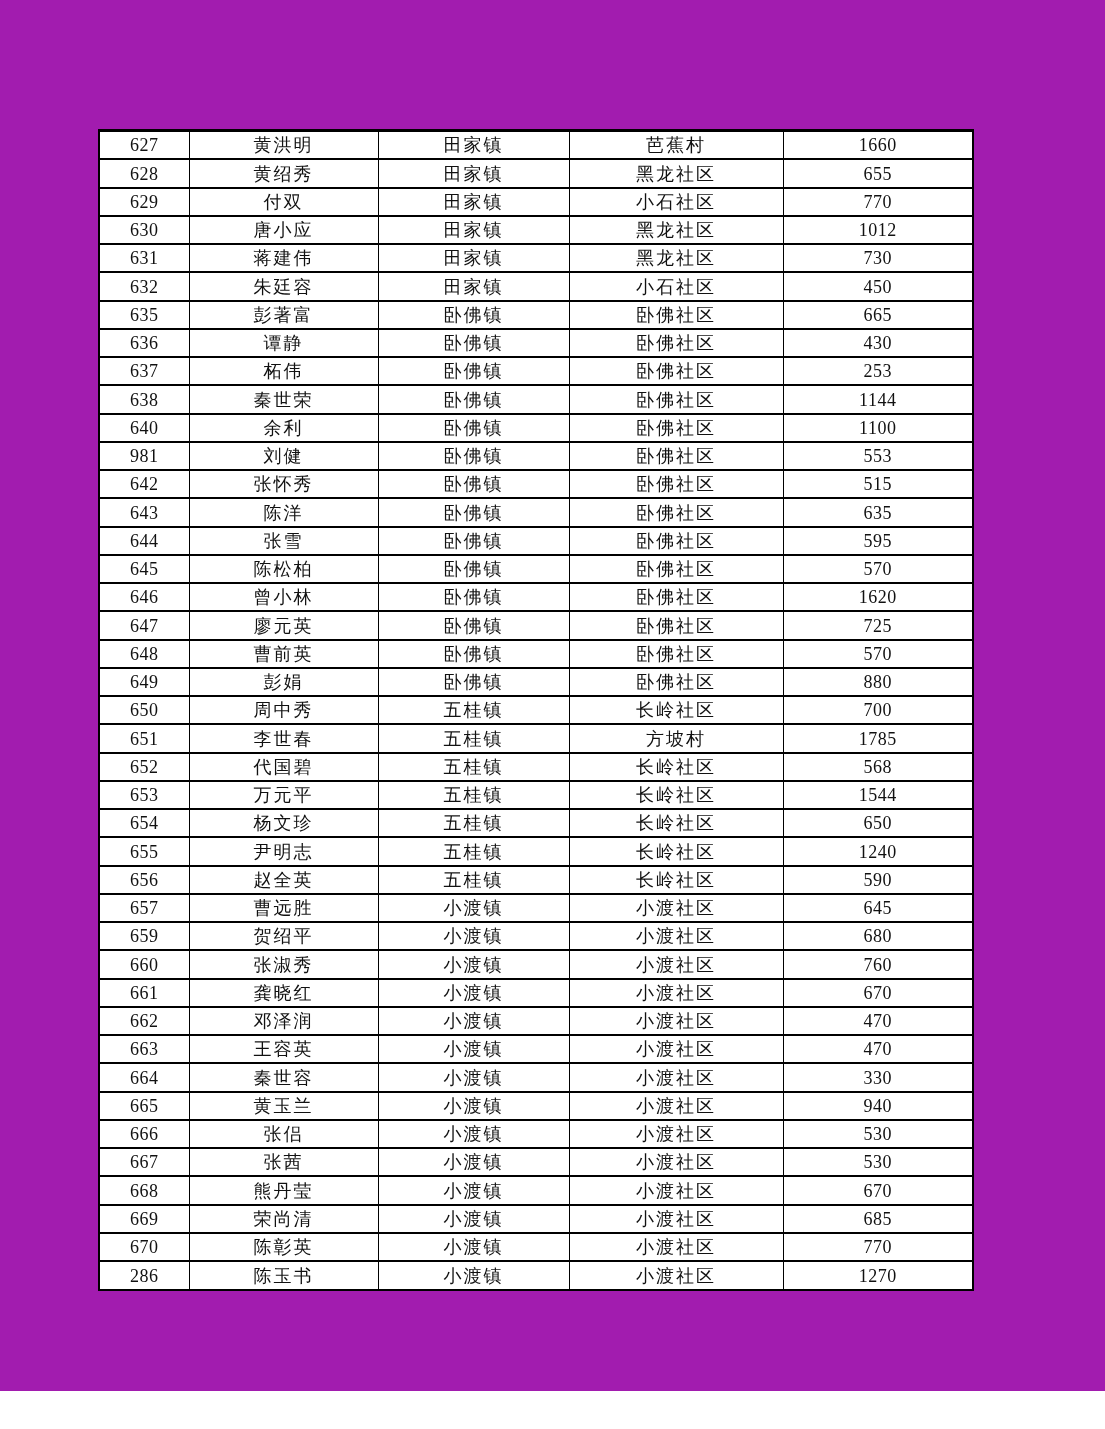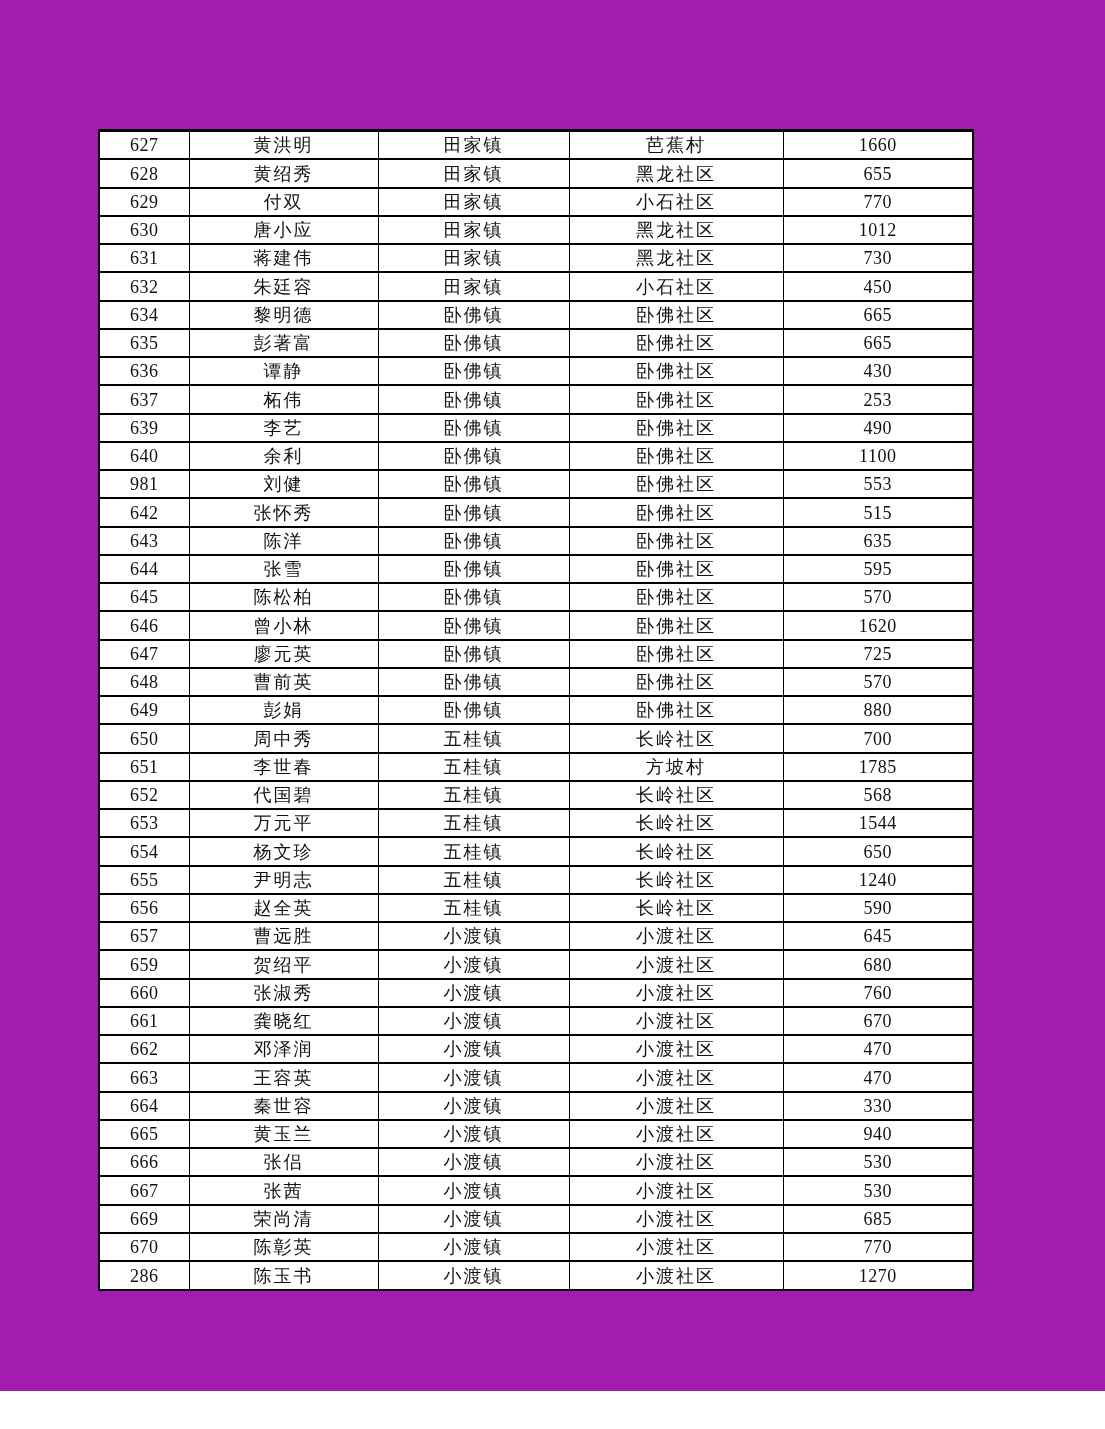--- a/index.html
+++ b/index.html
@@ -105,27 +105,20 @@
           <td class="c-amount">730</td>
         </tr>
         <tr>
           <td class="c-id">632</td>
           <td class="c-name">朱廷容</td>
           <td class="c-town">田家镇</td>
           <td class="c-village">小石社区</td>
           <td class="c-amount">450</td>
         </tr>
         <tr>
-          <td class="c-id">634</td>
-          <td class="c-name">黎明德</td>
-          <td class="c-town">卧佛镇</td>
-          <td class="c-village">卧佛社区</td>
-          <td class="c-amount">665</td>
-        </tr>
-        <tr>
           <td class="c-id">635</td>
           <td class="c-name">彭著富</td>
           <td class="c-town">卧佛镇</td>
           <td class="c-village">卧佛社区</td>
           <td class="c-amount">665</td>
         </tr>
         <tr>
           <td class="c-id">636</td>
           <td class="c-name">谭静</td>
           <td class="c-town">卧佛镇</td>
@@ -133,25 +126,25 @@
           <td class="c-amount">430</td>
         </tr>
         <tr>
           <td class="c-id">637</td>
           <td class="c-name">柘伟</td>
           <td class="c-town">卧佛镇</td>
           <td class="c-village">卧佛社区</td>
           <td class="c-amount">253</td>
         </tr>
         <tr>
-          <td class="c-id">639</td>
-          <td class="c-name">李艺</td>
-          <td class="c-town">卧佛镇</td>
-          <td class="c-village">卧佛社区</td>
-          <td class="c-amount">490</td>
+          <td class="c-id">638</td>
+          <td class="c-name">秦世荣</td>
+          <td class="c-town">卧佛镇</td>
+          <td class="c-village">卧佛社区</td>
+          <td class="c-amount">1144</td>
         </tr>
         <tr>
           <td class="c-id">640</td>
           <td class="c-name">余利</td>
           <td class="c-town">卧佛镇</td>
           <td class="c-village">卧佛社区</td>
           <td class="c-amount">1100</td>
         </tr>
         <tr>
           <td class="c-id">981</td>
@@ -327,20 +320,27 @@
           <td class="c-town">小渡镇</td>
           <td class="c-village">小渡社区</td>
           <td class="c-amount">530</td>
         </tr>
         <tr>
           <td class="c-id">667</td>
           <td class="c-name">张茜</td>
           <td class="c-town">小渡镇</td>
           <td class="c-village">小渡社区</td>
           <td class="c-amount">530</td>
+        </tr>
+        <tr>
+          <td class="c-id">668</td>
+          <td class="c-name">熊丹莹</td>
+          <td class="c-town">小渡镇</td>
+          <td class="c-village">小渡社区</td>
+          <td class="c-amount">670</td>
         </tr>
         <tr>
           <td class="c-id">669</td>
           <td class="c-name">荣尚清</td>
           <td class="c-town">小渡镇</td>
           <td class="c-village">小渡社区</td>
           <td class="c-amount">685</td>
         </tr>
         <tr>
           <td class="c-id">670</td>

